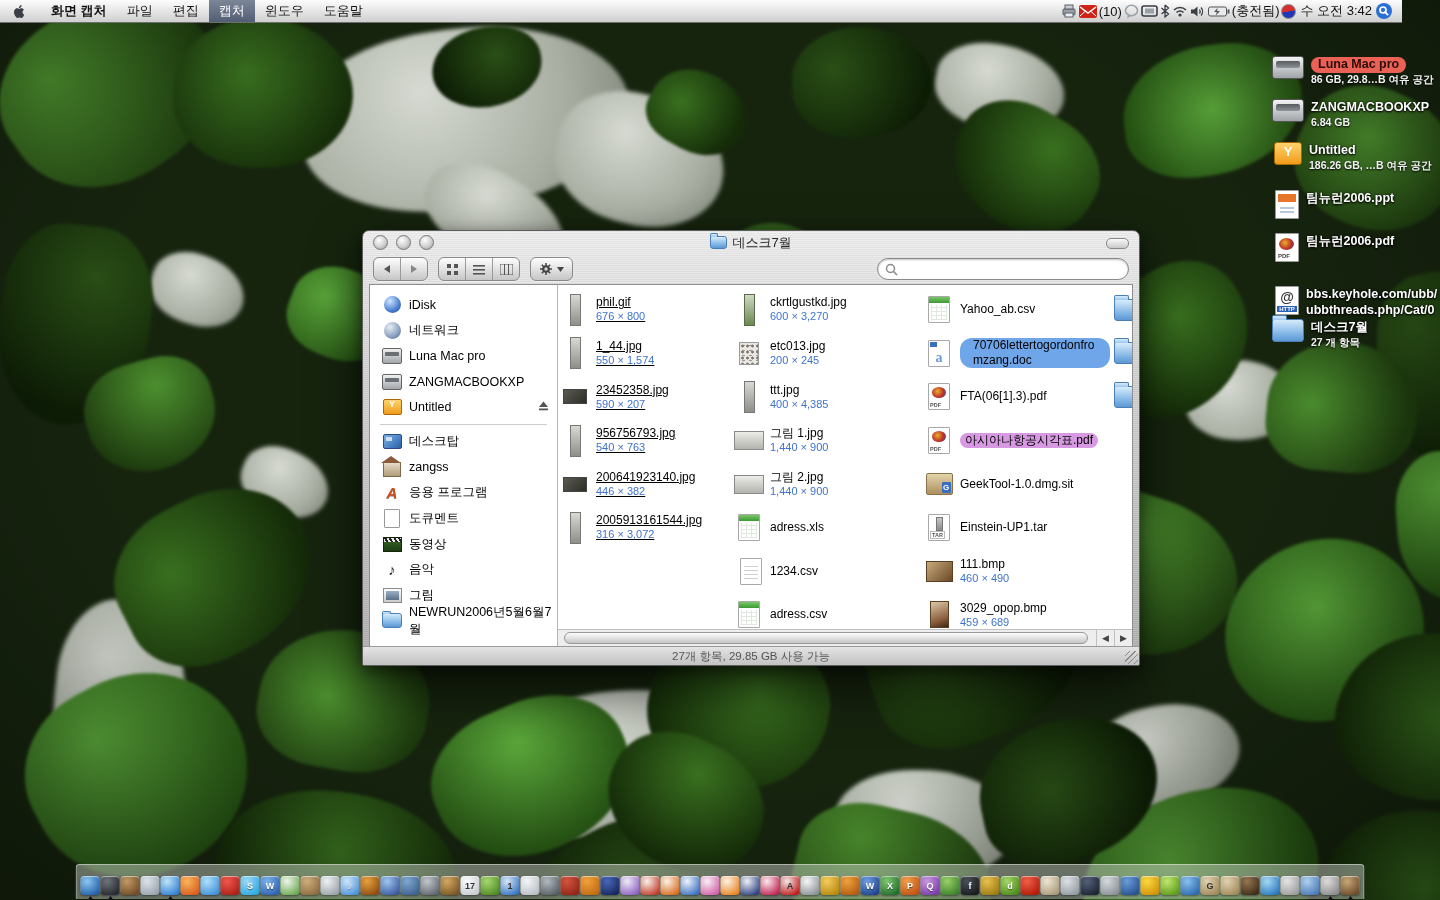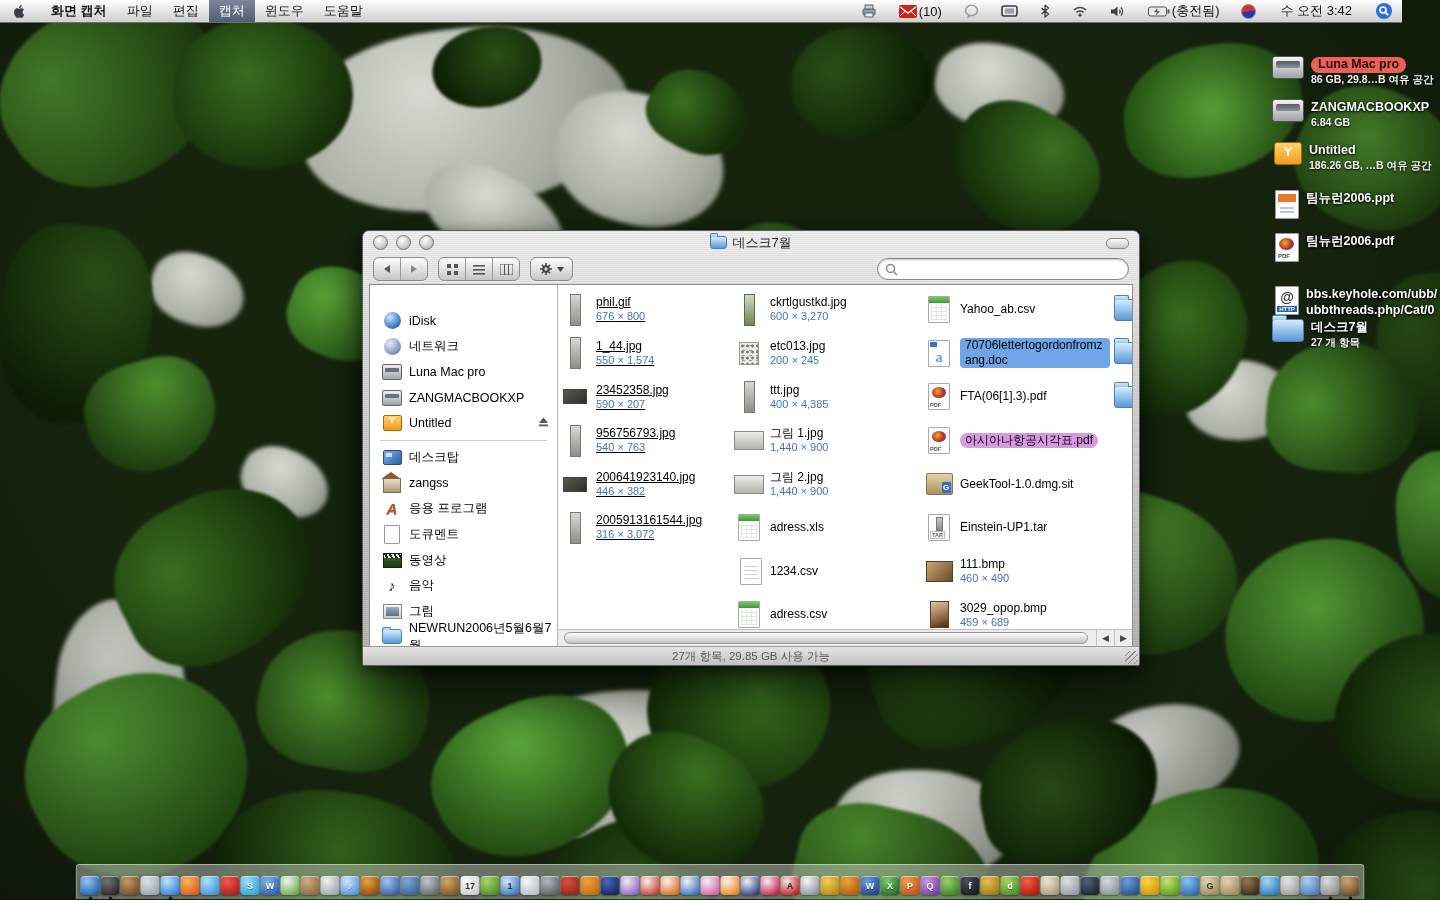--- a/index.html
+++ b/index.html
@@ -16,21 +16,21 @@
   #desktop::after{content:"";position:absolute;inset:0;
     background:radial-gradient(ellipse at 48% 42%, rgba(0,0,0,0) 55%, rgba(0,0,0,.38) 100%);}
   
   #menubar{position:absolute;left:0;top:0;width:1402px;height:22px;z-index:50;
     background:linear-gradient(#fdfdfd,#e8e8e8 45%,#cfcfcf);
     border-bottom:1px solid #6f6f6f;display:flex;align-items:center;font-size:13px;color:#111;}
   .apple{width:15px;height:15px;margin:0 14px 0 12px;}
   .mitem{padding:0 10px;height:22px;display:flex;align-items:center;}
   .mitem.bold{font-weight:bold;}
   .mitem.sel{background:linear-gradient(#7c8698,#525e74);color:#fff;}
-  #mstatus{margin-left:auto;display:flex;align-items:center;gap:22px;padding-right:10px;}
+  #mstatus{margin-left:auto;display:flex;align-items:center;gap:2px;padding-right:10px;}
   .sticon{display:flex;align-items:center;gap:2px;}
   .taeguk{width:13px;height:13px;border-radius:50%;border:.5px solid #888;
     background:linear-gradient(170deg,#d32f2f 49%,#2038b8 51%);}
   #clock{font-size:13px;padding:0 2px;}
   
   #desk-icons{position:absolute;left:1272px;top:26px;width:166px;z-index:10;}
   .ditem{position:absolute;left:0;display:flex;align-items:flex-start;gap:7px;}
   .dtext{display:flex;flex-direction:column;line-height:1.25;padding-top:1px;}
   .dlabel{font-size:12.5px;font-weight:bold;color:#fff;text-shadow:0 1px 2px #000,0 0 3px rgba(0,0,0,.8);}
   .dlabel.red{background:#ea6255;color:#2a0c08;border-radius:9px;padding:0 7px;text-shadow:none;align-self:flex-start;}
@@ -82,21 +82,21 @@
   .tbtn{height:22px;border:1px solid #8a8a8a;border-radius:6px;background:linear-gradient(#fefefe,#c6c6c6);
     display:flex;align-items:center;box-shadow:0 1px 1px rgba(255,255,255,.6);}
   .seg{width:26px;height:100%;display:flex;align-items:center;justify-content:center;}
   .seg+.seg{border-left:1px solid #9a9a9a;}
   #searchwrap{margin-left:auto;width:252px;height:22px;border-radius:11px;border:1px solid #8a8a8a;
     background:#fff;display:flex;align-items:center;padding-left:7px;box-sizing:border-box;box-shadow:inset 0 1px 2px rgba(0,0,0,.25);}
   
   #content{position:absolute;left:6px;right:6px;top:53px;bottom:18px;background:#fff;
     border:1px solid #8e8e8e;box-sizing:border-box;overflow:hidden;}
   #sidebar{position:absolute;left:0;top:0;bottom:0;width:188px;border-right:1px solid #b5b5b5;
-    background:#fff;box-sizing:border-box;padding-top:23px;}
+    background:#fff;box-sizing:border-box;padding-top:7px;}
   .srow{height:25.6px;display:flex;align-items:center;gap:7px;padding-left:12px;font-size:12.5px;color:#000;}
   .sdiv{height:1px;background:#ccc;margin:4px 10px;}
   .si{flex:none;width:20px;height:18px;display:flex;align-items:center;justify-content:center;position:relative;}
   .g-globe{width:17px;height:17px;border-radius:50%;background:radial-gradient(circle at 35% 30%,#cfe6ff,#4a7fd0 60%,#1d3f8a);}
   .g-net{width:17px;height:17px;border-radius:50%;background:radial-gradient(circle at 35% 30%,#e8eef6,#8aa0c0 60%,#4a5f80);}
   .s-hdd{width:19px;height:14px;border-radius:2px;border:1px solid #666;background:linear-gradient(#f0f0f0,#a0a5a9);position:relative;}
   .s-hdd::after{content:"";position:absolute;left:2px;right:2px;top:3px;height:4px;background:#6a6f73;border-radius:1px;}
   .s-usb{width:17px;height:14px;border-radius:2px;border:1px solid #a86a00;background:linear-gradient(#ffd36e,#f09c1a);position:relative;}
   .s-usb::after{content:"Y";position:absolute;left:0;right:0;top:-1px;text-align:center;color:#fff;font-size:9px;font-weight:bold;}
   .s-desktop{width:17px;height:13px;border-radius:2px;border:1px solid #2a4a80;background:linear-gradient(135deg,#7cb0e8,#2a5fa8);position:relative;}
@@ -115,21 +115,21 @@
   .s-folder{width:18px;height:13px;}
   .s-folder::before{top:-3px;width:7px;height:2px;}
   .eject{margin-left:auto;margin-right:8px;}
   
   #files{position:absolute;left:188px;top:0;right:0;bottom:16px;overflow:hidden;}
   .fcol{position:absolute;top:3px;width:188px;}
   .frow{height:43.6px;display:flex;align-items:center;}
   .icell{width:30px;flex:none;display:flex;justify-content:center;align-items:center;}
   .fmeta{margin-left:6px;display:flex;flex-direction:column;line-height:1.25;max-width:150px;}
   .fname{font-size:12px;color:#000;}
-  .fname.hlblue{background:#6fa5e9;border-radius:4px;padding:0 5px;box-decoration-break:clone;-webkit-box-decoration-break:clone;word-break:break-all;}
+  .fname.hlblue{background:#6fa5e9;border-radius:12px;padding:0 13px;box-decoration-break:clone;-webkit-box-decoration-break:clone;word-break:break-all;}
   .fname.hlpurple{background:#d79ae2;border-radius:8px;padding:0 5px;align-self:flex-start;}
   .fdims{font-size:11px;color:#3f72cc;}
   
   .fi{position:relative;display:block;}
   .fi.strip{width:9px;height:30px;background:linear-gradient(180deg,#d8d8d4,#8f8f88);border:1px solid #777;}
   .fi.strip-green{width:9px;height:30px;background:linear-gradient(180deg,#cfd8c4,#6a8a52);border:1px solid #5a6a4a;}
   .fi.thumb-dark{width:22px;height:13px;background:linear-gradient(135deg,#5a5a52,#2e2e28);border:1px solid #444;}
   .fi.thumb-wide{width:28px;height:17px;background:linear-gradient(#ecece8,#b4b4ae);border:1px solid #8a8a8a;}
   .fi.speckle{width:18px;height:21px;background:#ece8e0;border:1px solid #999;
     background-image:radial-gradient(#777 1px,transparent 1.5px),radial-gradient(#999 1px,transparent 1.5px);

